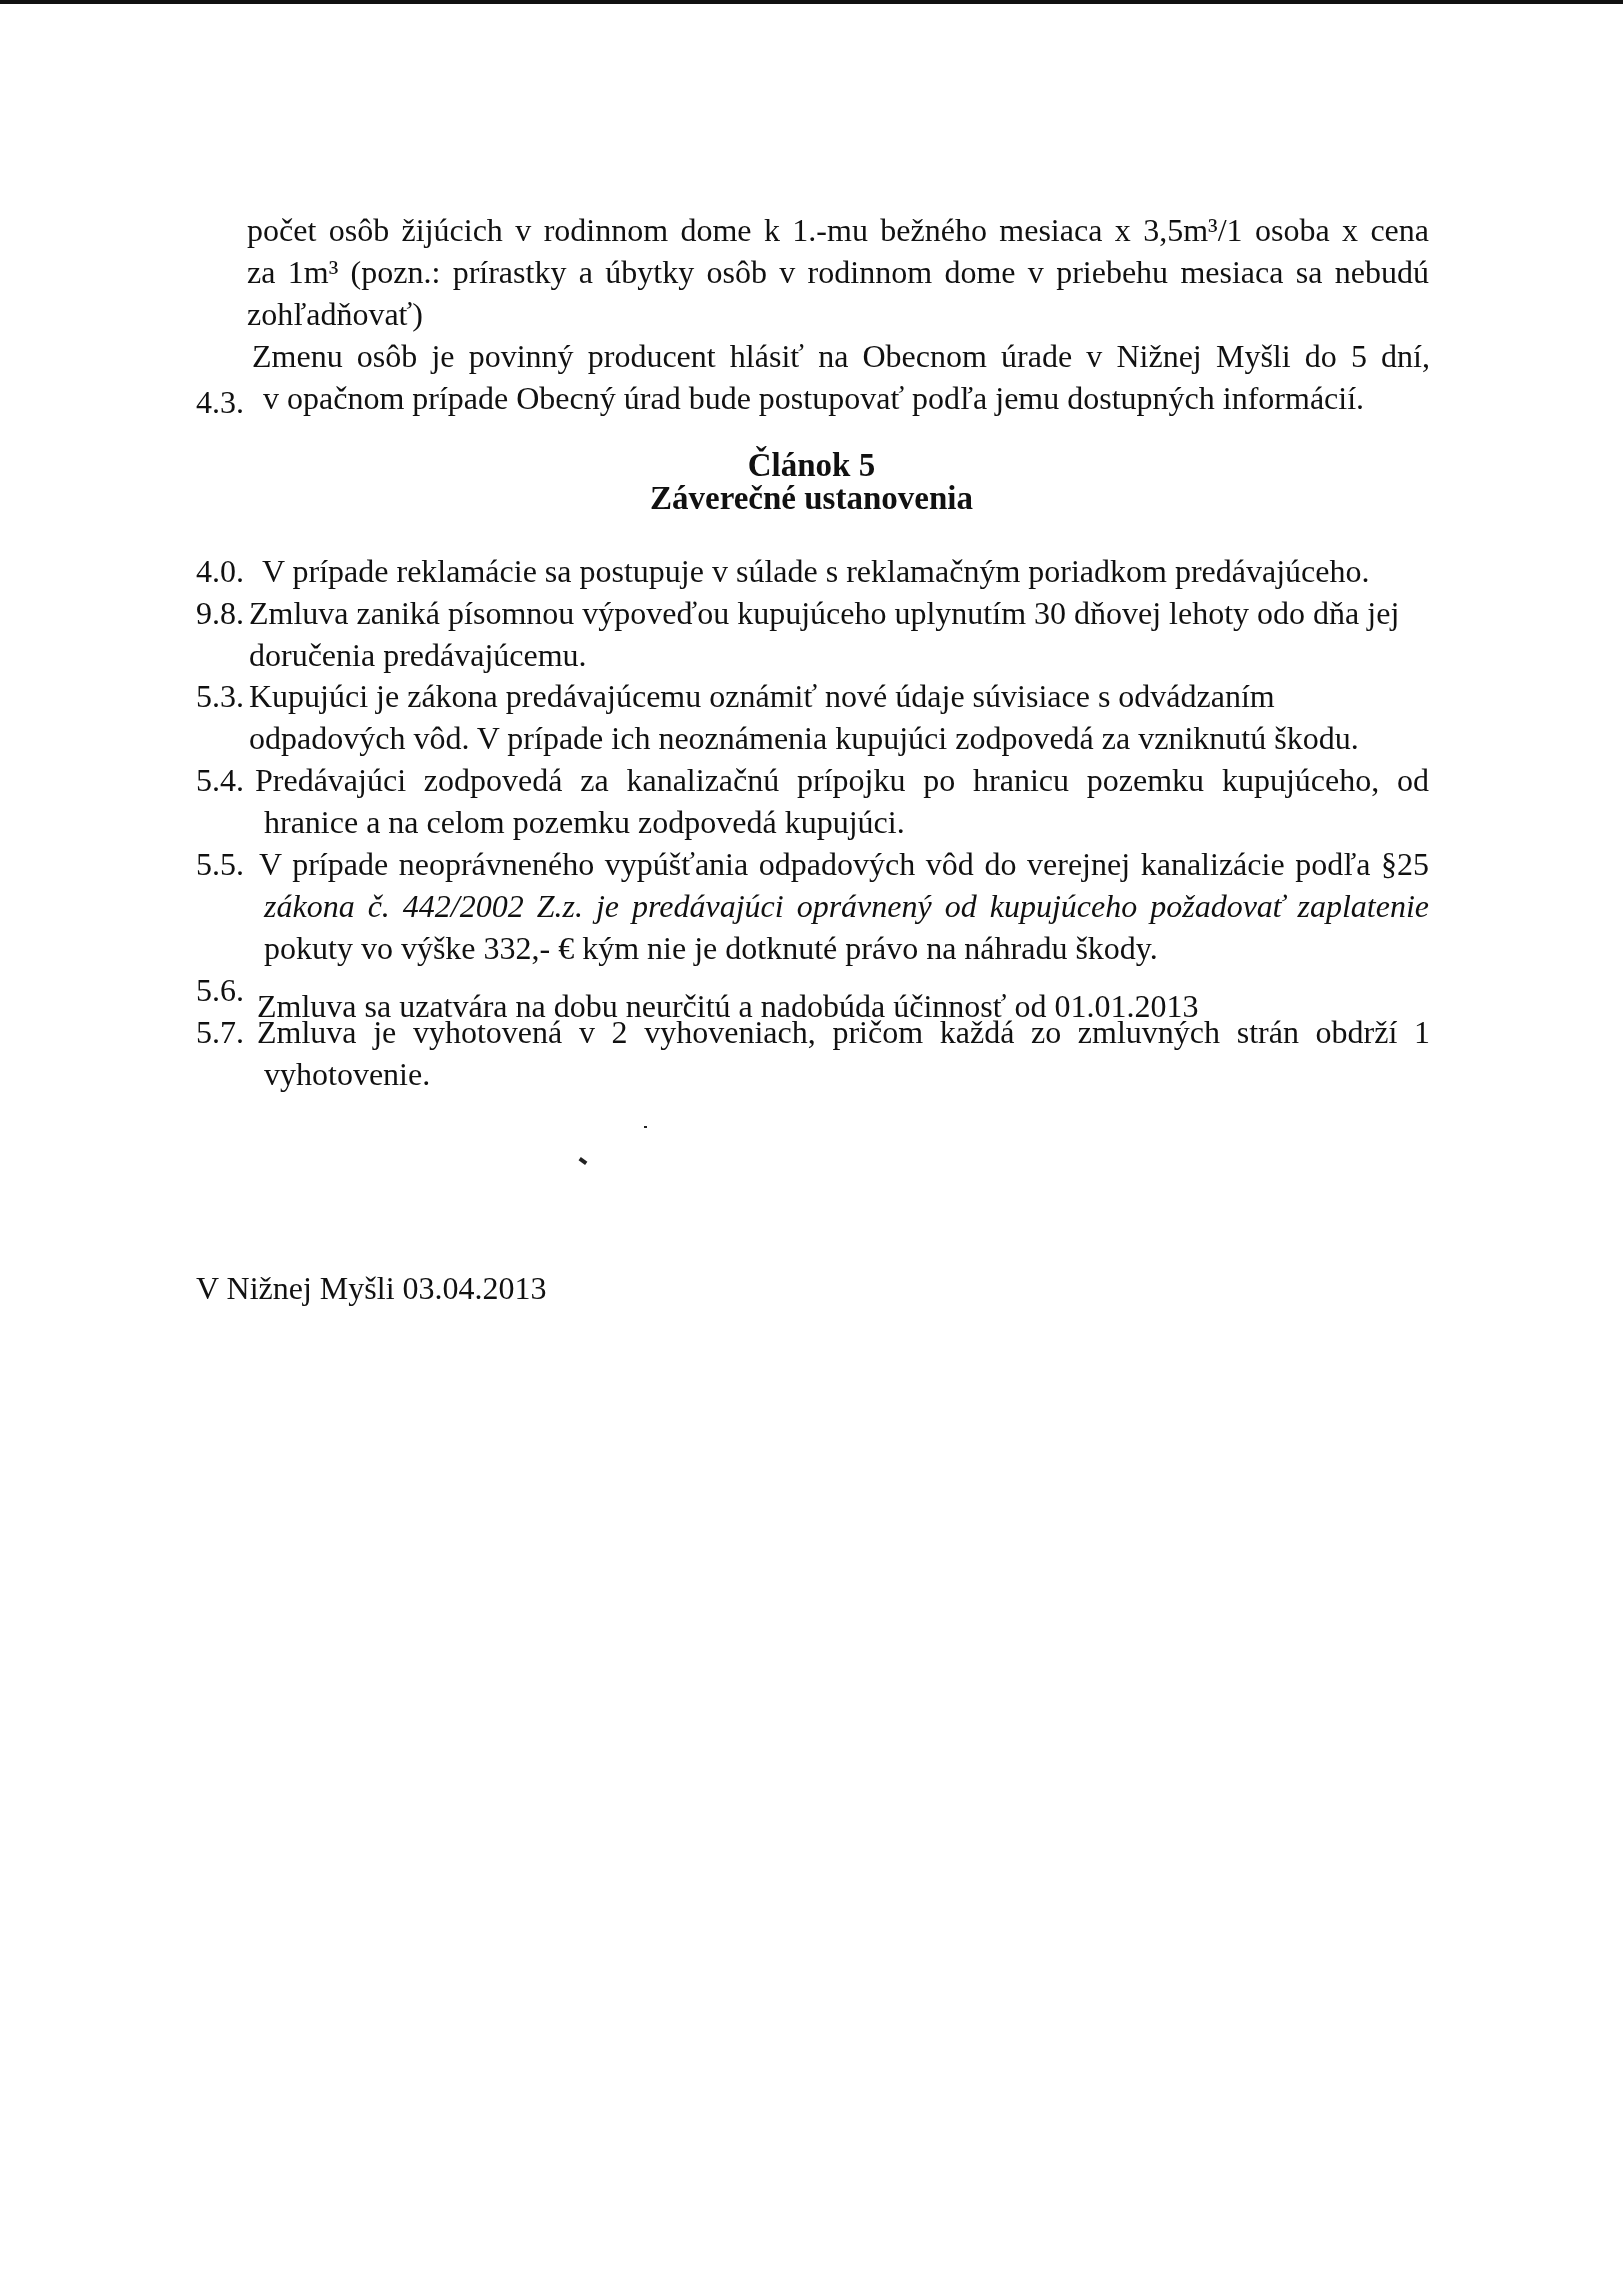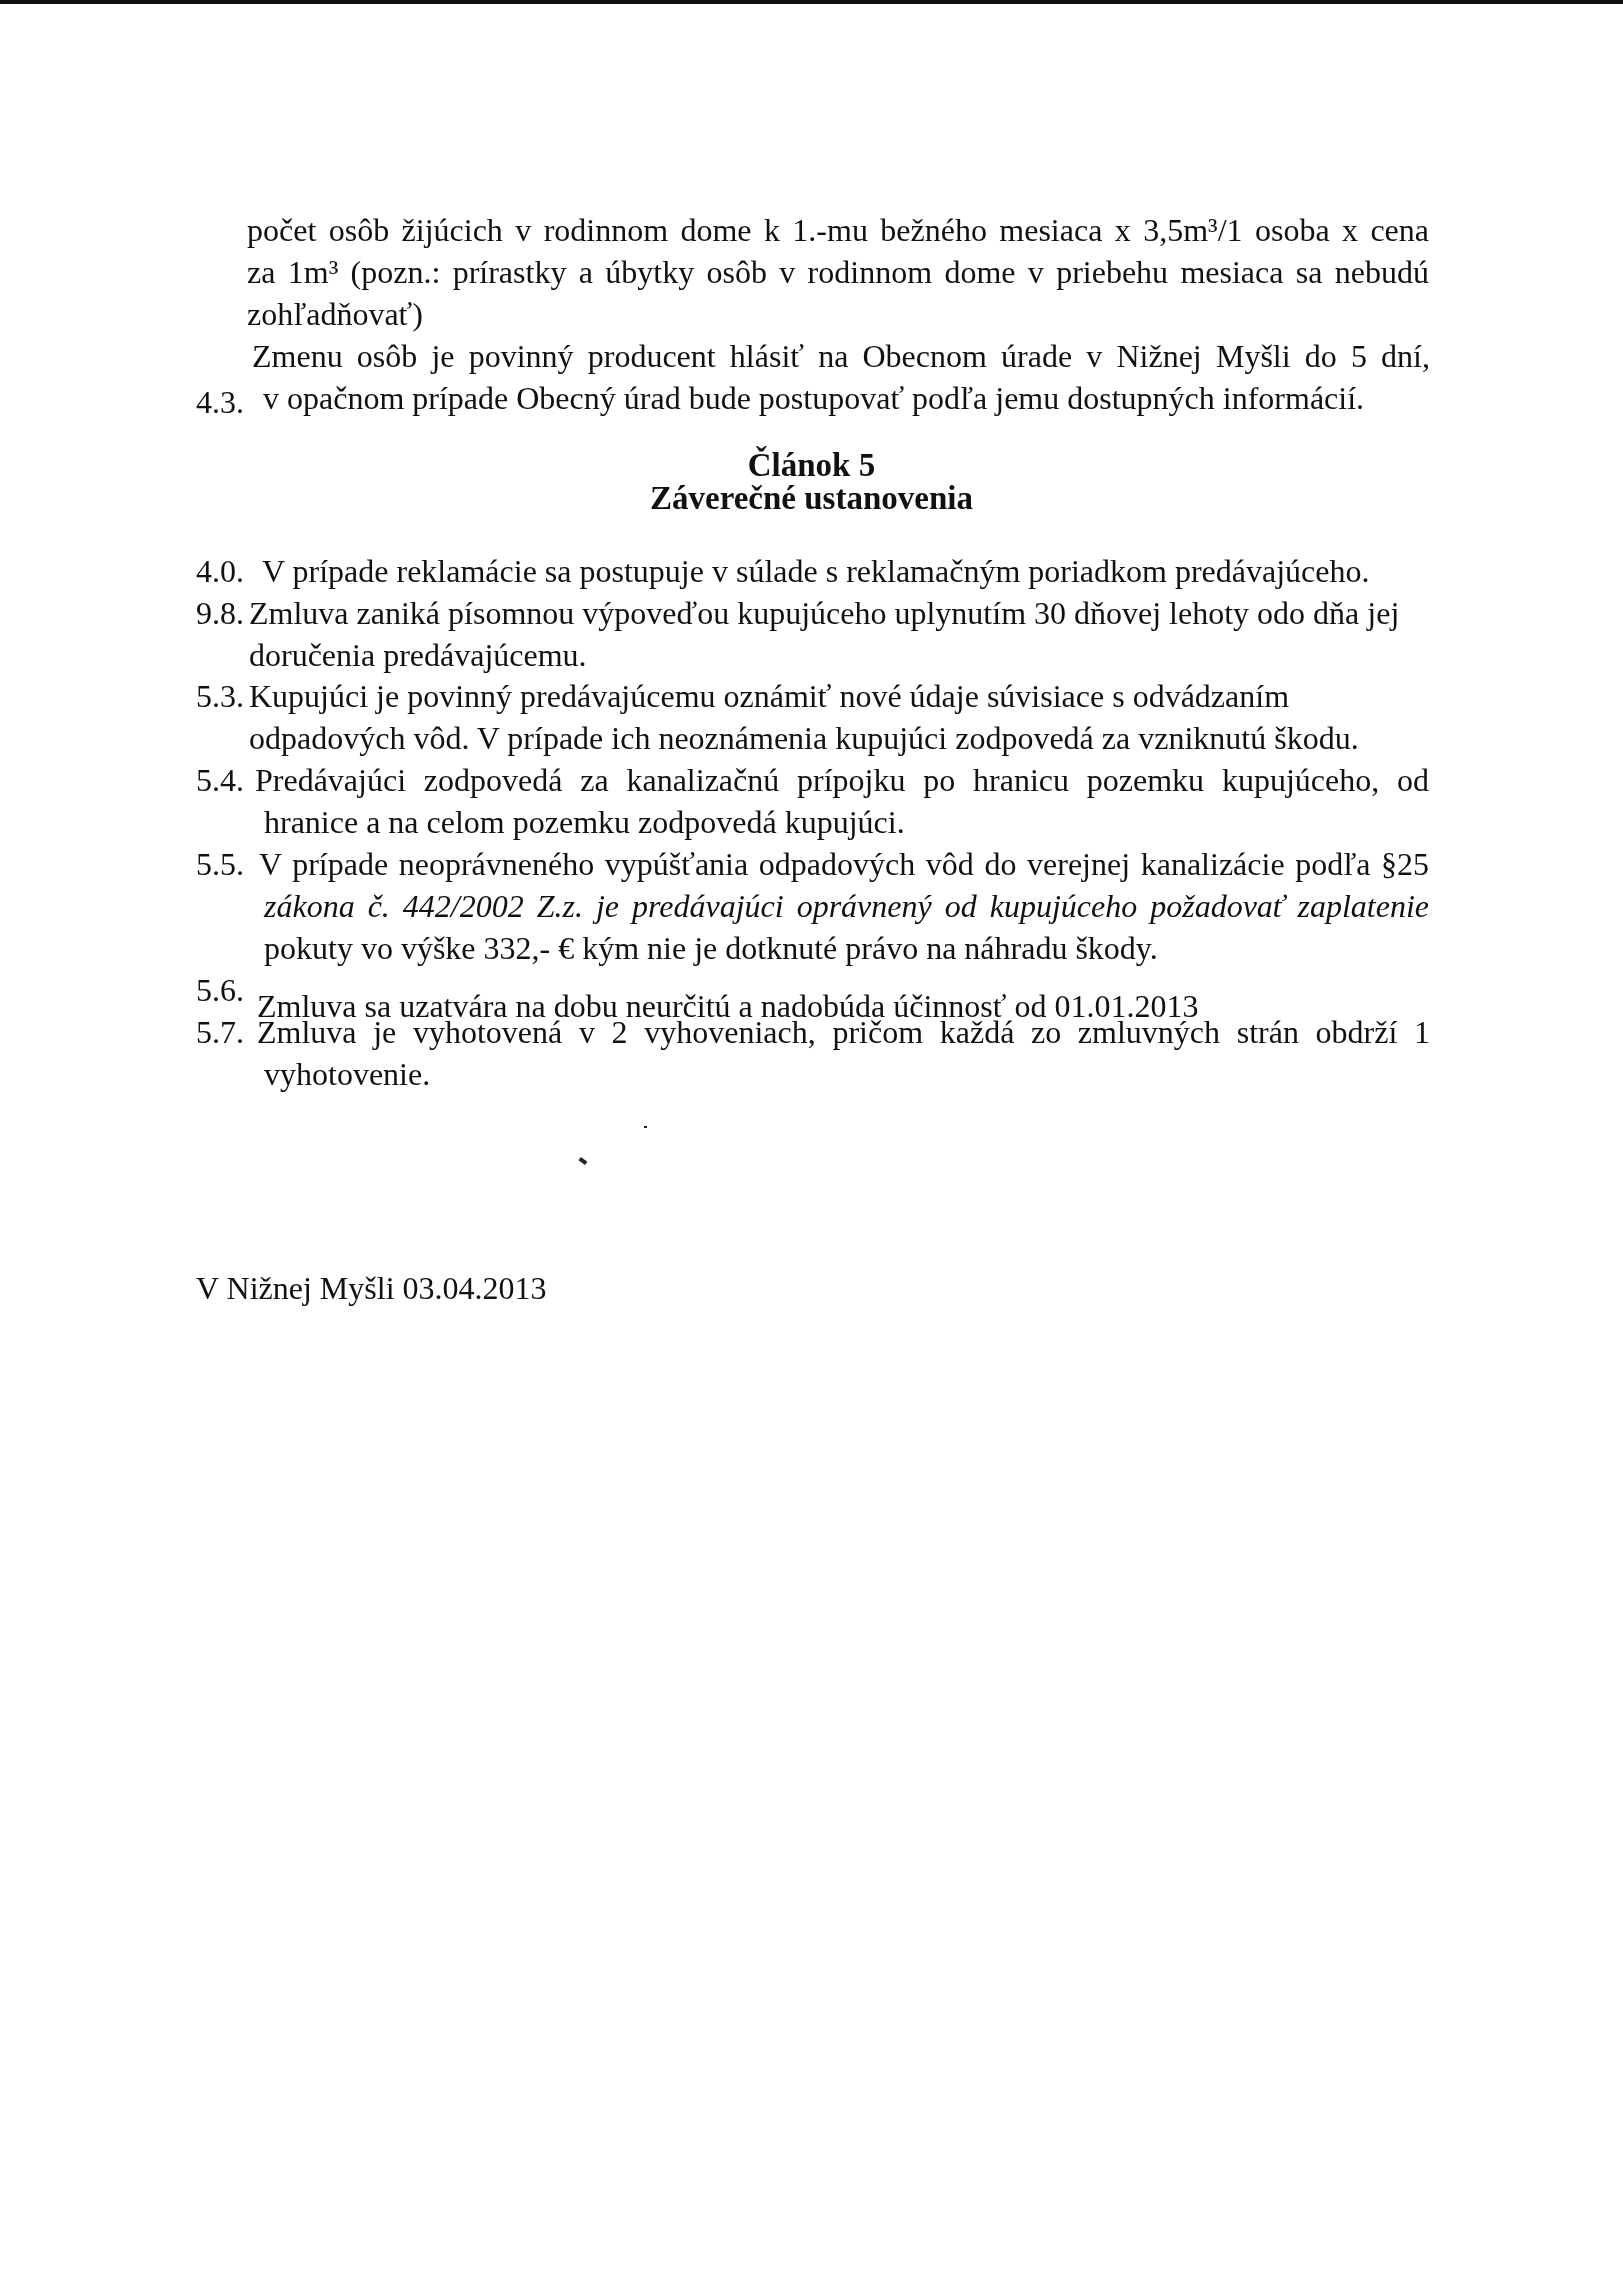--- a/index.html
+++ b/index.html
@@ -37,21 +37,21 @@
 <div class="heading" style="top:477px;">Záverečné ustanovenia</div>
 
 <div class="text" style="left:196px; top:550px;">4.0.</div>
 <div class="text" style="left:262px; top:550px;">V prípade reklamácie sa postupuje v súlade s reklamačným poriadkom predávajúceho.</div>
 
 <div class="text" style="left:196px; top:592px;">9.8.</div>
 <div class="text" style="left:249px; top:592px;">Zmluva zaniká písomnou výpoveďou kupujúceho uplynutím 30 dňovej lehoty odo dňa jej</div>
 <div class="text" style="left:249px; top:634px;">doručenia predávajúcemu.</div>
 
 <div class="text" style="left:196px; top:675px;">5.3.</div>
-<div class="text" style="left:249px; top:675px;">Kupujúci je povinný predávajúcemu oznámiť nové údaje súvisiace s odvádzaním</div>
+<div class="text" style="left:249px; top:675px;">Kupujúci je zákona predávajúcemu oznámiť nové údaje súvisiace s odvádzaním</div>
 <div class="text" style="left:249px; top:717px;">odpadových vôd. V prípade ich neoznámenia kupujúci zodpovedá za vzniknutú škodu.</div>
 
 <div class="text" style="left:196px; top:759px;">5.4.</div>
 <div class="text just" style="left:255px; top:759px; width:1174px;">Predávajúci zodpovedá za kanalizačnú prípojku po hranicu pozemku kupujúceho, od</div>
 <div class="text" style="left:264px; top:801px;">hranice a na celom pozemku zodpovedá kupujúci.</div>
 
 <div class="text" style="left:196px; top:843px;">5.5.</div>
 <div class="text just" style="left:259px; top:843px; width:1170px;">V prípade neoprávneného vypúšťania odpadových vôd do verejnej kanalizácie podľa §25</div>
 <div class="text just" style="left:264px; top:885px; width:1165px;font-style:italic;">zákona č. 442/2002 Z.z.  je predávajúci oprávnený od kupujúceho požadovať zaplatenie</div>
 <div class="text" style="left:264px; top:927px;">pokuty vo výške 332,- € kým nie je dotknuté právo na náhradu škody.</div>

